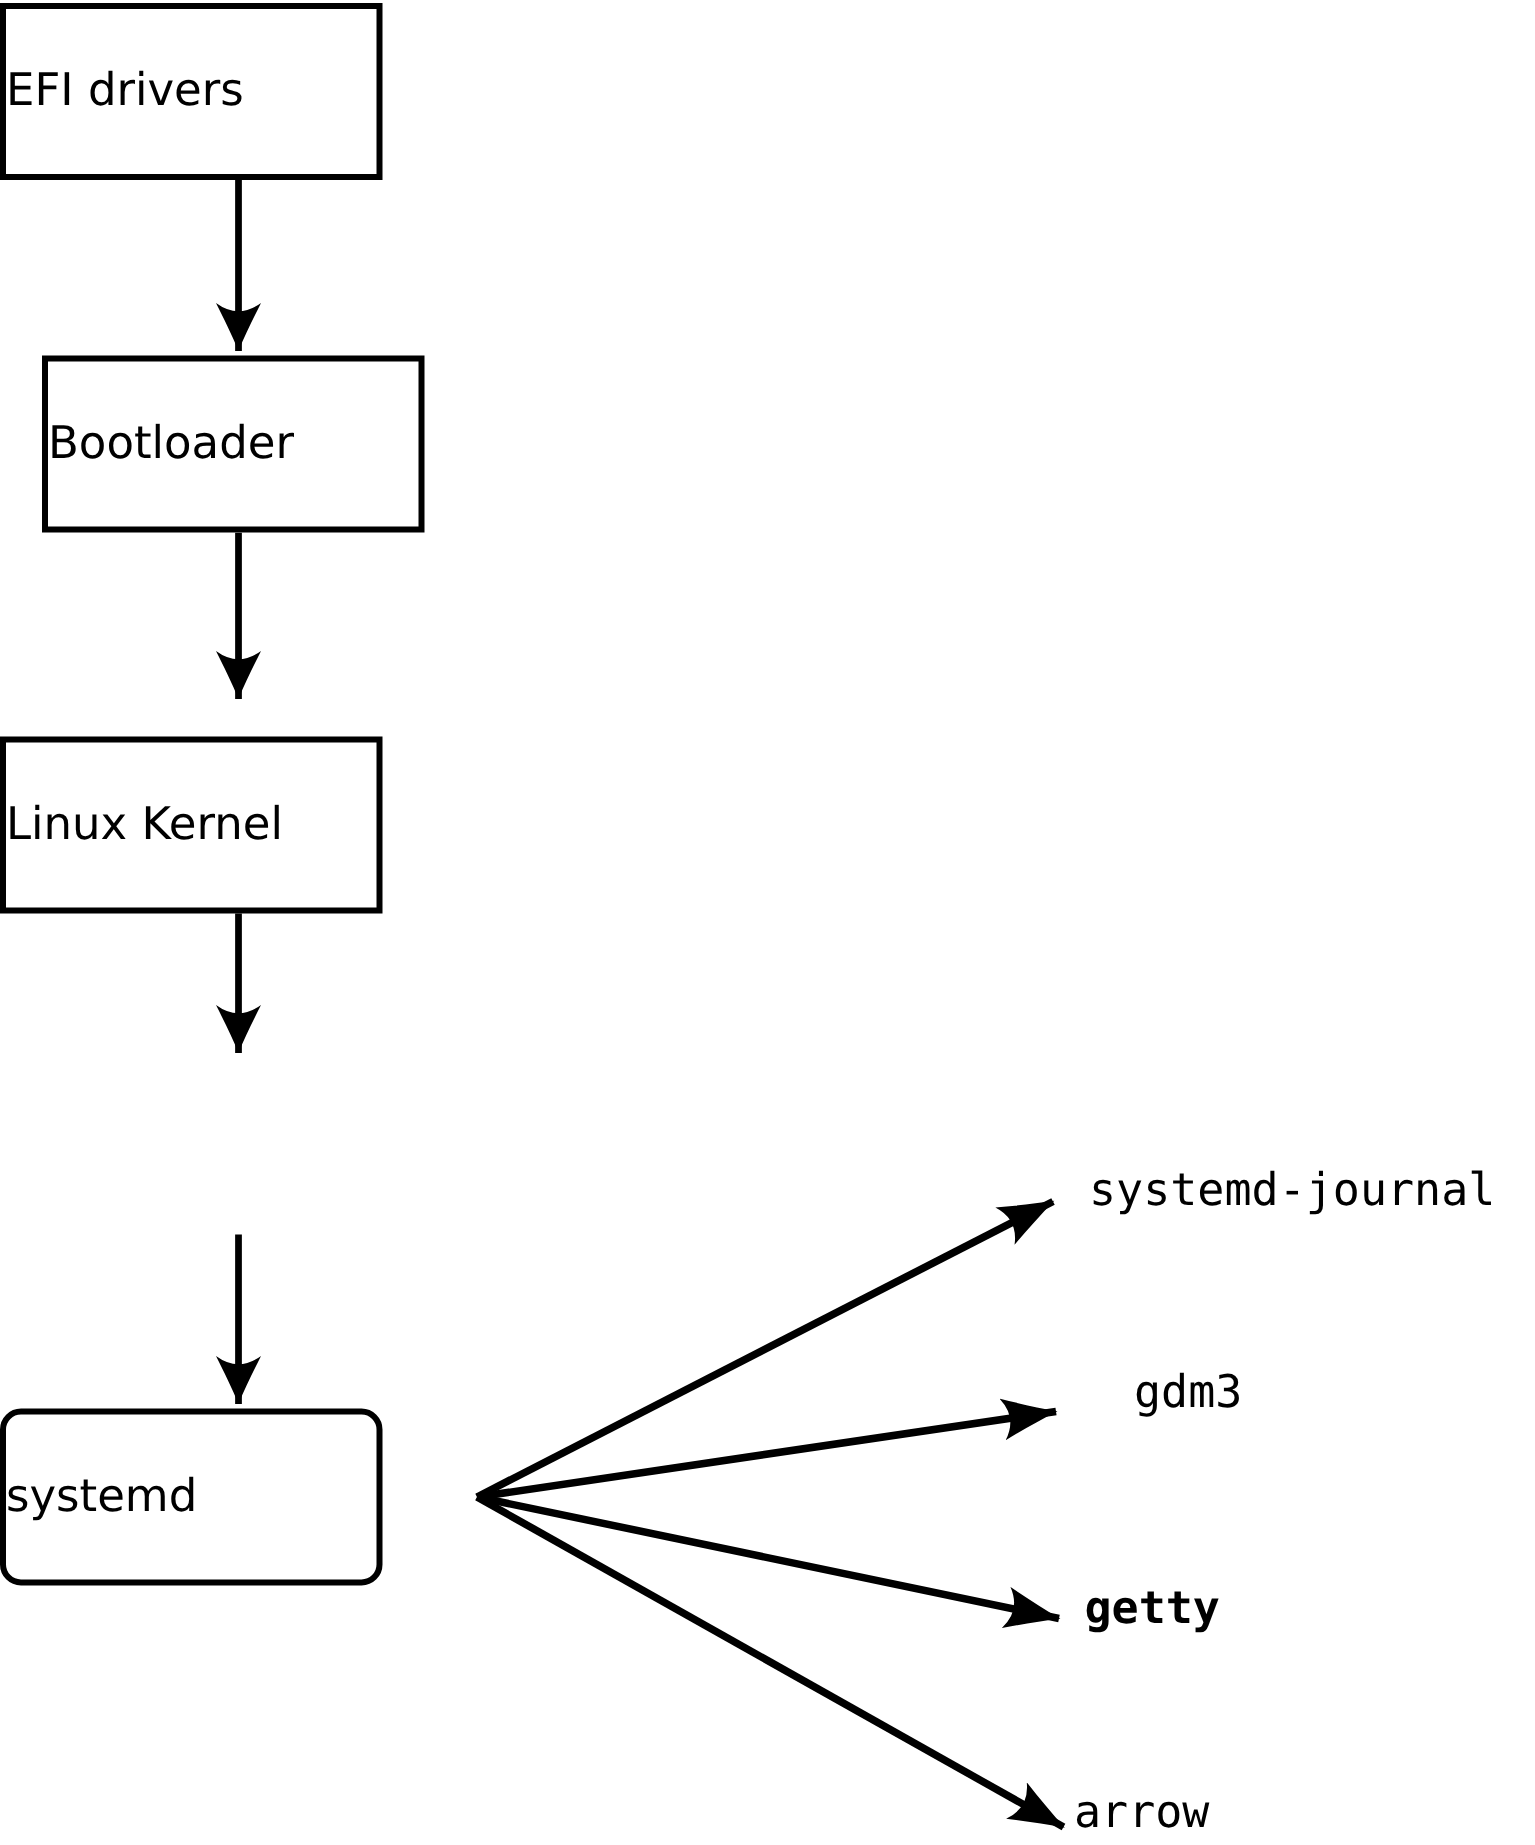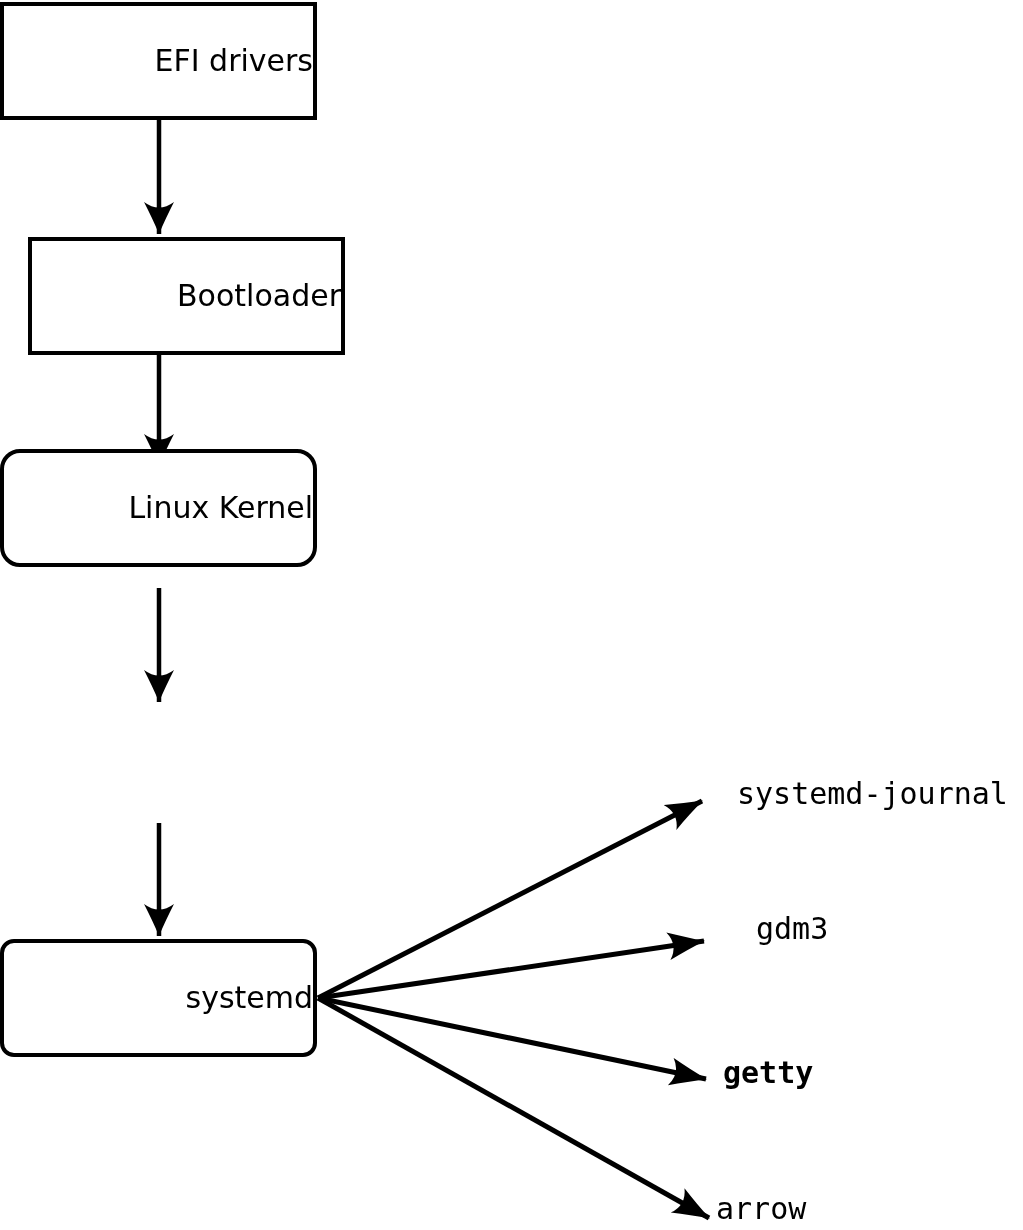--- a/index.html
+++ b/index.html
@@ -26,28 +26,28 @@
   }
   .arrows-layer line {
     stroke: #000000;
     fill: none;
   }
   .arrows-layer .shaft-v { stroke-width: 4.5px; }
   .arrows-layer .shaft-fan { stroke-width: 5px; }
   .node-box {
     position: absolute;
     left: 0;
-    width: 317px;
+    width: 255px;
     height: 118px;
     box-sizing: border-box;
     border: 4px solid #000000;
     background: #ffffff;
     display: flex;
     align-items: center;
-    justify-content: flex-end;
+    justify-content: flex-start;
   }
   .node-label {
     font-family: "DejaVu Sans", sans-serif;
     font-size: 30px;
     line-height: 1;
     white-space: nowrap;
   }
   .note {
     position: absolute;
     left: 557px;
@@ -57,27 +57,27 @@
     line-height: 34px;
     white-space: nowrap;
   }
   .svc-label {
     position: absolute;
     font-family: "DejaVu Sans Mono", monospace;
     font-size: 30px;
     line-height: 31px;
     white-space: nowrap;
   }
-  .svc-0 { left: 726px; top: 778px; margin-left: 11px; }
+  .svc-0 { left: 726px; top: 778px; }
   .svc-1 { left: 756px; top: 913px; }
   .svc-2 { left: 723px; top: 1057px; font-weight: bold; }
   .svc-3 { left: 716px; top: 1193px; }
   .box-0 { top: 2px; }
   .box-1 { top: 237px; margin-left: 28px; }
-  .box-2 { top: 449px; border-radius: 20px; }
+  .box-2 { top: 491px; }
   .box-3 { top: 705px; }
   .box-4 { top: 939px; border-radius: 14px; }
 </style>
 </head>
 <body>
 
 <div class="stage">
 
   <svg class="arrows-layer" width="1023" height="1230" viewBox="0 0 1023 1230" xmlns="http://www.w3.org/2000/svg">
     <defs>

